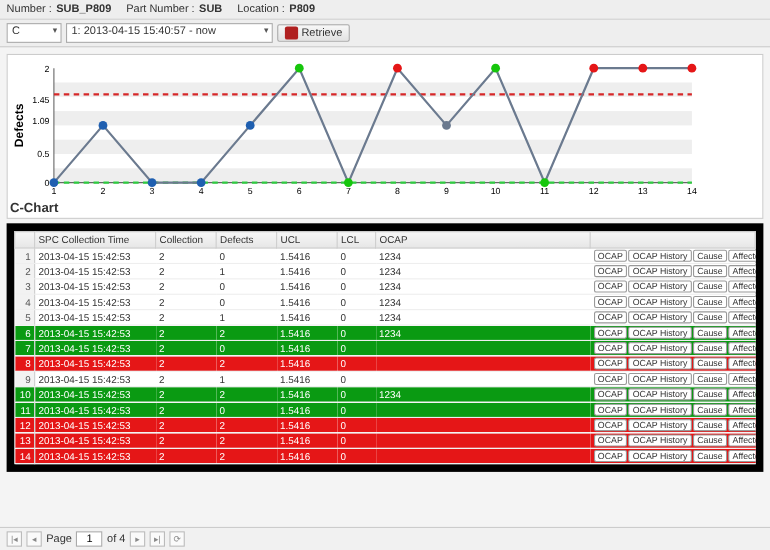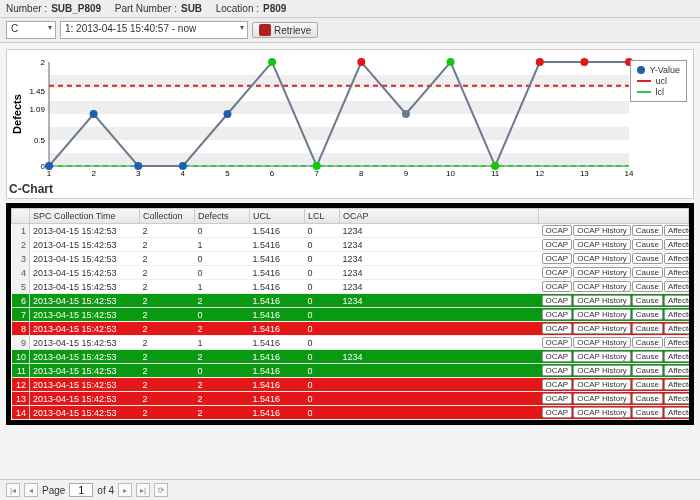--- a/index.html
+++ b/index.html
@@ -12,21 +12,21 @@
   .btn-retrieve .ico { width:12px; height:12px; background:#b02020; border-radius:2px; display:inline-block; }
   .content { padding:6px 6px 0 6px; }
   .chart-wrap { background:#fff; border:1px solid #ccc; padding:4px 2px 2px 2px; position:relative; }
   .chart-title { font-size:12px; font-weight:bold; margin-top:-2px; }
   svg { display:block; }
   .legend-box { position:absolute; right:6px; top:10px; background:#fff; border:1px solid #999; padding:3px 6px; font-size:9px; }
   .legend-row { display:flex; align-items:center; gap:4px; margin:1px 0; }
   .lg-line { width:14px; height:0; border-top:2px solid; }
   .lg-dot { width:8px; height:8px; border-radius:50%; display:inline-block; }
   
-  .grid { margin-top:4px; background:#fff; border:5px solid #000000; }
+  .grid { margin-top:4px; background:#fff; border:7px solid #000000; }
   .grid table { width:100%; border-collapse:collapse; table-layout:fixed; }
   .grid th { background:linear-gradient(#f6f6f6,#e6e6e6); border:1px solid #ccc; font-weight:normal; font-size:9px; padding:2px 3px; text-align:left; }
   .grid td { border-bottom:1px solid #eee; padding:1px 3px; font-size:9px; white-space:nowrap; overflow:hidden; }
   .grid tr.green td { background:#0a9a12; color:#fff; }
   .grid tr.red td { background:#e51617; color:#fff; }
   .grid td .minibtn { display:inline-block; background:#fff; border:1px solid #999; border-radius:2px; padding:0 3px; font-size:8px; color:#333; margin-right:1px; cursor:pointer; }
   .rownum { text-align:right; color:#555; width:18px; background:#f2f2f2; border-right:1px solid #ccc; }
   tr.green .rownum, tr.red .rownum { background:#f2f2f2; color:#555; }
   
   .pager { display:flex; align-items:center; gap:4px; padding:3px 6px; background:#f1f1f1; border-top:1px solid #ccc; position:absolute; bottom:0; left:0; right:0; font-size:10px; }
@@ -96,34 +96,20 @@
         <circle cx="352.3076923076923" cy="8" r="4" fill="#e51617"></circle>
         <circle cx="396.92307692307696" cy="60" r="4" fill="#6b7a8f"></circle>
         <circle cx="441.53846153846155" cy="8" r="4" fill="#16c60c"></circle>
         <circle cx="486.1538461538462" cy="112" r="4" fill="#16c60c"></circle>
         <circle cx="530.7692307692307" cy="8" r="4" fill="#e51617"></circle>
         <circle cx="575.3846153846154" cy="8" r="4" fill="#e51617"></circle>
         <circle cx="620" cy="8" r="4" fill="#e51617"></circle>
         <text class="axis-label" transform="translate(12 60) rotate(-90)" text-anchor="middle">Defects</text>
       </svg>
     <div class="chart-title">C-Chart</div>
-    <div class="legend-box" id="legend">
-        <div class="legend-row">
-          <span class="lg-dot" style="background:#1f5fb0"></span>
-          <span>Y-Value</span>
-        </div>
-        <div class="legend-row">
-          <span class="lg-line" style="border-color:#d62728"></span>
-          <span>ucl</span>
-        </div>
-        <div class="legend-row">
-          <span class="lg-line" style="border-color:#2ecc40"></span>
-          <span>lcl</span>
-        </div>
-      </div>
   </div>
 
   <div class="grid">
     <table>
       <thead>
           <tr id="grid-head">
             <th style="width:18px"></th>
             <th style="width:110px">SPC Collection Time</th>
             <th style="width:55px">Collection</th>
             <th style="width:55px">Defects</th>

